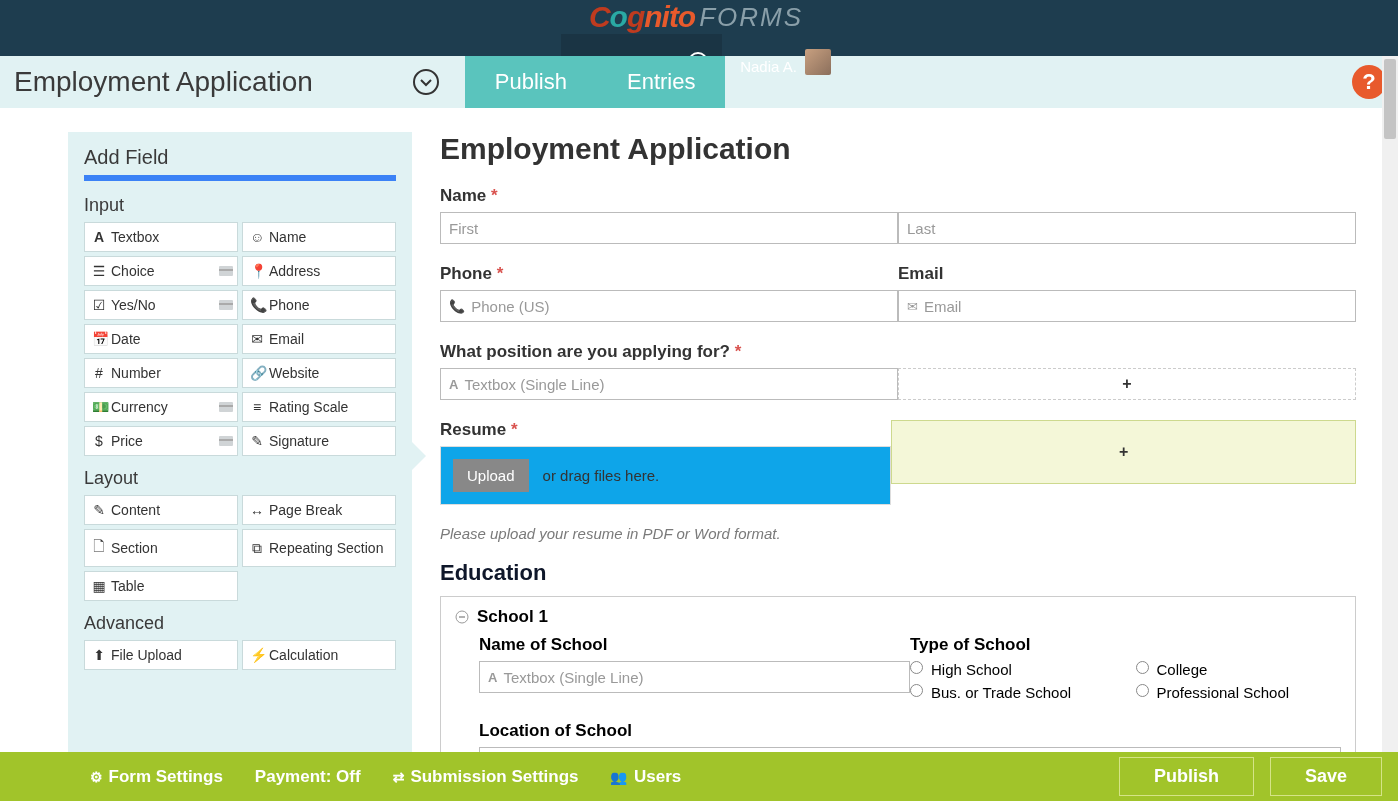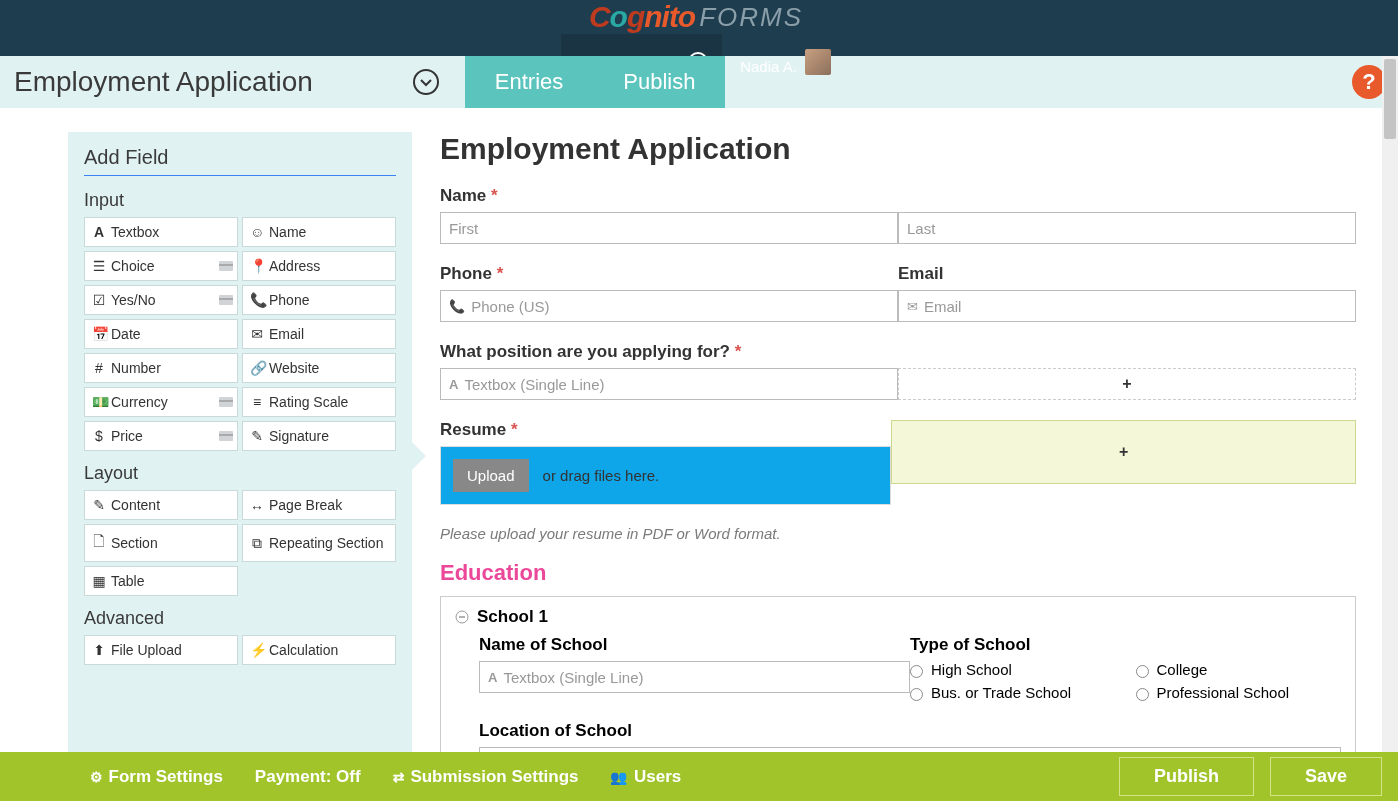--- a/index.html
+++ b/index.html
@@ -34,21 +34,21 @@
 .tab-publish { background: #5ac4bd; }
 .tab-entries { background: #5ac4bd; }
 .help-btn { margin-left: auto; margin-right: 12px; align-self: center; width: 34px; height: 34px; background: #e85a2c; border-radius: 50%; color: #fff; display: flex; align-items: center; justify-content: center; font-size: 22px; font-weight: bold; cursor: pointer; }
 
 
 .main { display: flex; height: 644px; padding: 24px 42px 0 68px; gap: 28px; overflow: hidden; }
 
 
 .sidebar { background: #e1f2f3; width: 344px; flex-shrink: 0; padding: 14px 16px; position: relative; }
 .sidebar::after { content: ''; position: absolute; right: -14px; top: 310px; width: 0; height: 0; border-top: 14px solid transparent; border-bottom: 14px solid transparent; border-left: 14px solid #e1f2f3; }
-.sidebar-title { font-size: 20px; color: #3a3a3a; border-bottom: 1px solid #3b82f6; padding-bottom: 6px; margin-bottom: 14px; }
+.sidebar-title { font-size: 20px; color: #3a3a3a; border-bottom: 6px solid #3b82f6; padding-bottom: 6px; margin-bottom: 14px; }
 .section-label { font-size: 18px; color: #3a3a3a; margin-bottom: 6px; margin-top: 12px; }
 .field-grid { display: grid; grid-template-columns: 1fr 1fr; gap: 4px; }
 .field-btn { background: #fff; border: 1px solid #c9dadb; padding: 6px 7px; display: flex; align-items: center; gap: 5px; font-size: 14px; color: #333; cursor: pointer; position: relative; }
 .field-btn .ico { width: 14px; flex-shrink: 0; text-align: center; color: #333; }
 .payment-badge { position: absolute; right: 4px; top: 50%; transform: translateY(-50%); width: 14px; height: 10px; background: #d0d4d6; border-radius: 1px; }
 .payment-badge::before { content: ''; position: absolute; top: 3px; left: 0; right: 0; height: 2px; background: #aaa; }
 
 
 .canvas { flex: 1; padding: 0 0 0 0; overflow-y: auto; }
 .canvas h1 { font-size: 30px; color: #333; font-weight: bold; margin-bottom: 20px; }
@@ -60,28 +60,28 @@
 .text-input::placeholder { color: #999; }
 .input-with-icon { display: flex; align-items: center; border: 1px solid #bbb; height: 32px; padding: 0 8px; gap: 6px; }
 .input-with-icon .ico { color: #999; font-size: 13px; }
 .input-with-icon span.ph { color: #999; font-size: 15px; }
 .add-zone { border: 1px dashed #ccc; height: 32px; display: flex; align-items: center; justify-content: center; color: #333; cursor: pointer; width: 100%; }
 .add-zone.big { height: 64px; background: #f4f7d8; border: 1px solid #cdd98e; }
 .upload-box { background: #0ea5e9; border: 1px solid #ddd; padding: 12px; display: flex; align-items: center; gap: 14px; }
 .upload-btn { background: #888; color: #fff; padding: 8px 14px; border: none; cursor: pointer; font-size: 15px; }
 .drag-text { color: #333; font-size: 15px; }
 .help-text { color: #7a7a7a; font-style: italic; font-size: 15px; margin-top: 6px; margin-bottom: 18px; }
-.section-heading { font-size: 22px; font-weight: bold; color: #ec4899; margin-bottom: 10px; }
+.section-heading { font-size: 22px; font-weight: bold; color: #0f172a; margin-bottom: 10px; }
 .education-box { border: 1px solid #ccc; padding: 10px 14px 0 14px; }
 .school-header { display: flex; align-items: center; gap: 8px; font-size: 17px; font-weight: bold; margin-bottom: 8px; }
 .remove-circle { width: 14px; height: 14px; display: inline-flex; align-items: center; justify-content: center; color: #999; }
 .school-inner { padding-left: 24px; }
 .sub-label { font-size: 17px; font-weight: bold; margin-bottom: 6px; }
 .radios { display: grid; grid-template-columns: 1fr 1fr; gap: 6px 20px; }
-.radio-opt { display: flex; align-items: flex-end; gap: 8px; font-size: 15px; }
+.radio-opt { display: flex; align-items: flex-start; gap: 8px; font-size: 15px; }
 .radio-circle { width: 13px; height: 13px; border: 1px solid #888; border-radius: 50%; }
 
 
 .bottom-bar { background: #a1c42a; height: 49px; display: flex; align-items: center; padding: 0 16px 0 90px; gap: 32px; color: #fff; font-size: 17px; font-weight: bold; }
 .bb-item { display: flex; align-items: center; gap: 6px; cursor: pointer; }
 .bb-item .ico { font-size: 14px; }
 .bb-right { margin-left: auto; display: flex; gap: 16px; }
 .bb-btn { border: 1px solid #d5e487; padding: 8px 34px; cursor: pointer; font-size: 18px; }
 
 
@@ -117,25 +117,25 @@
 <div class="sub-header">
   <div class="form-title-area">
     <span class="form-title">Employment Application</span>
     <span class="title-chev">
       <svg viewBox="0 0 12 12">
           <path d="M1 4 L6 9 L11 4" stroke="#333" stroke-width="2" fill="none"></path>
         </svg>
     </span>
   </div>
   <div class="tabs">
+    <div class="tab tab-publish">
+        <span>Publish</span>
+      </div>
     <div class="tab tab-entries">
         <span>Entries</span>
-      </div>
-    <div class="tab tab-publish">
-        <span>Publish</span>
       </div>
   </div>
   <div class="help-btn">
     <span>?</span>
   </div>
 </div>
 
 <div class="main">
 
   <div class="sidebar">

